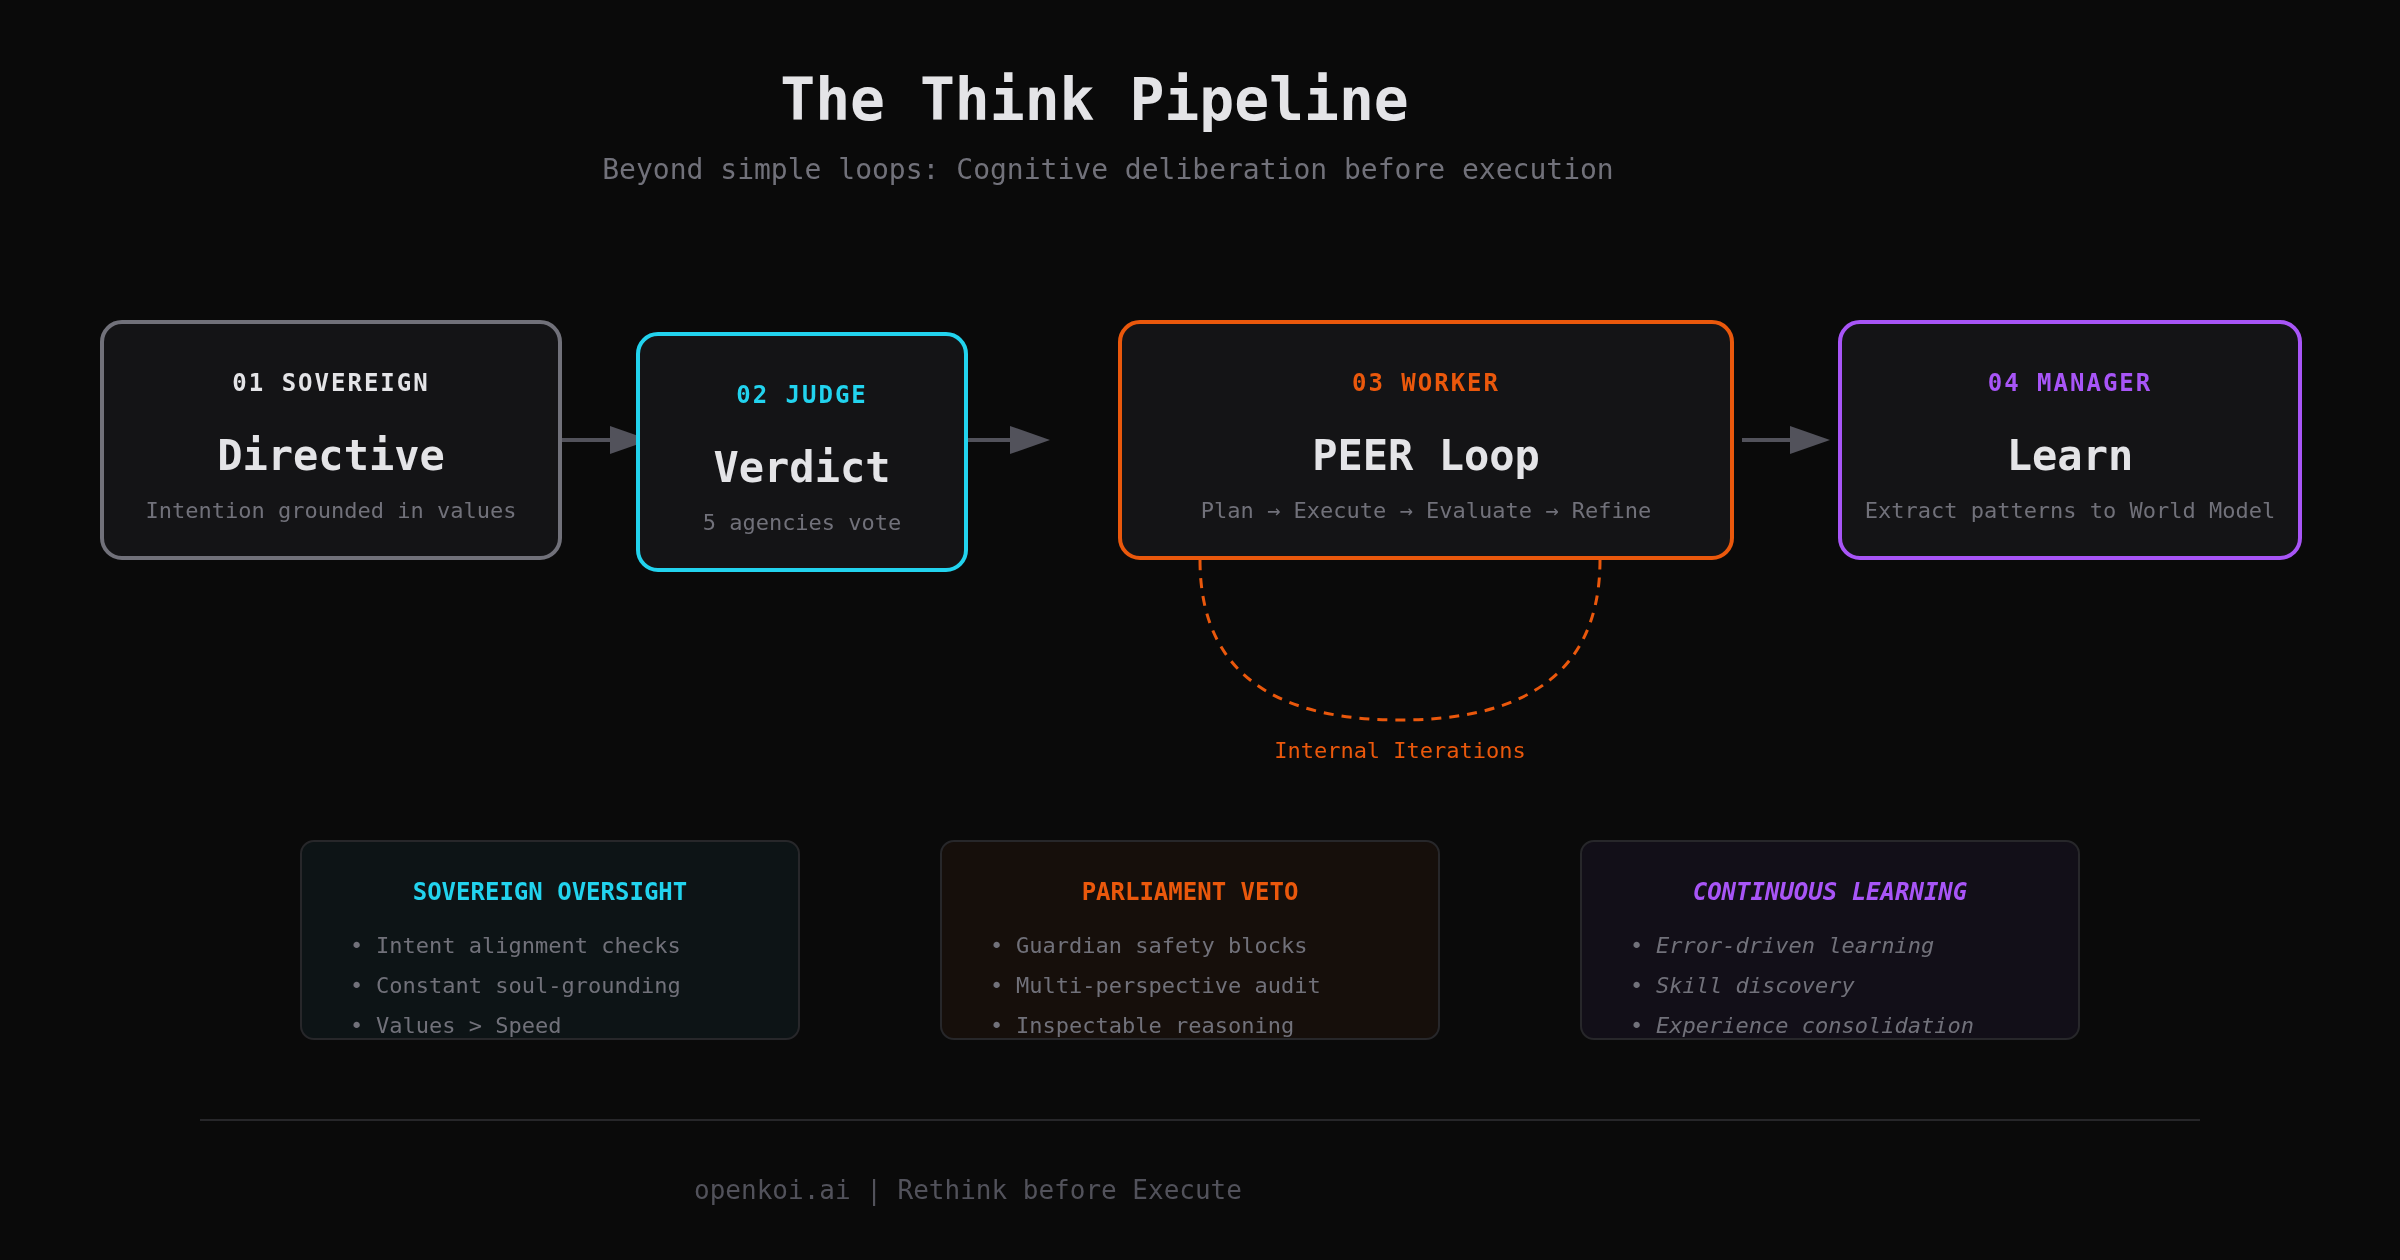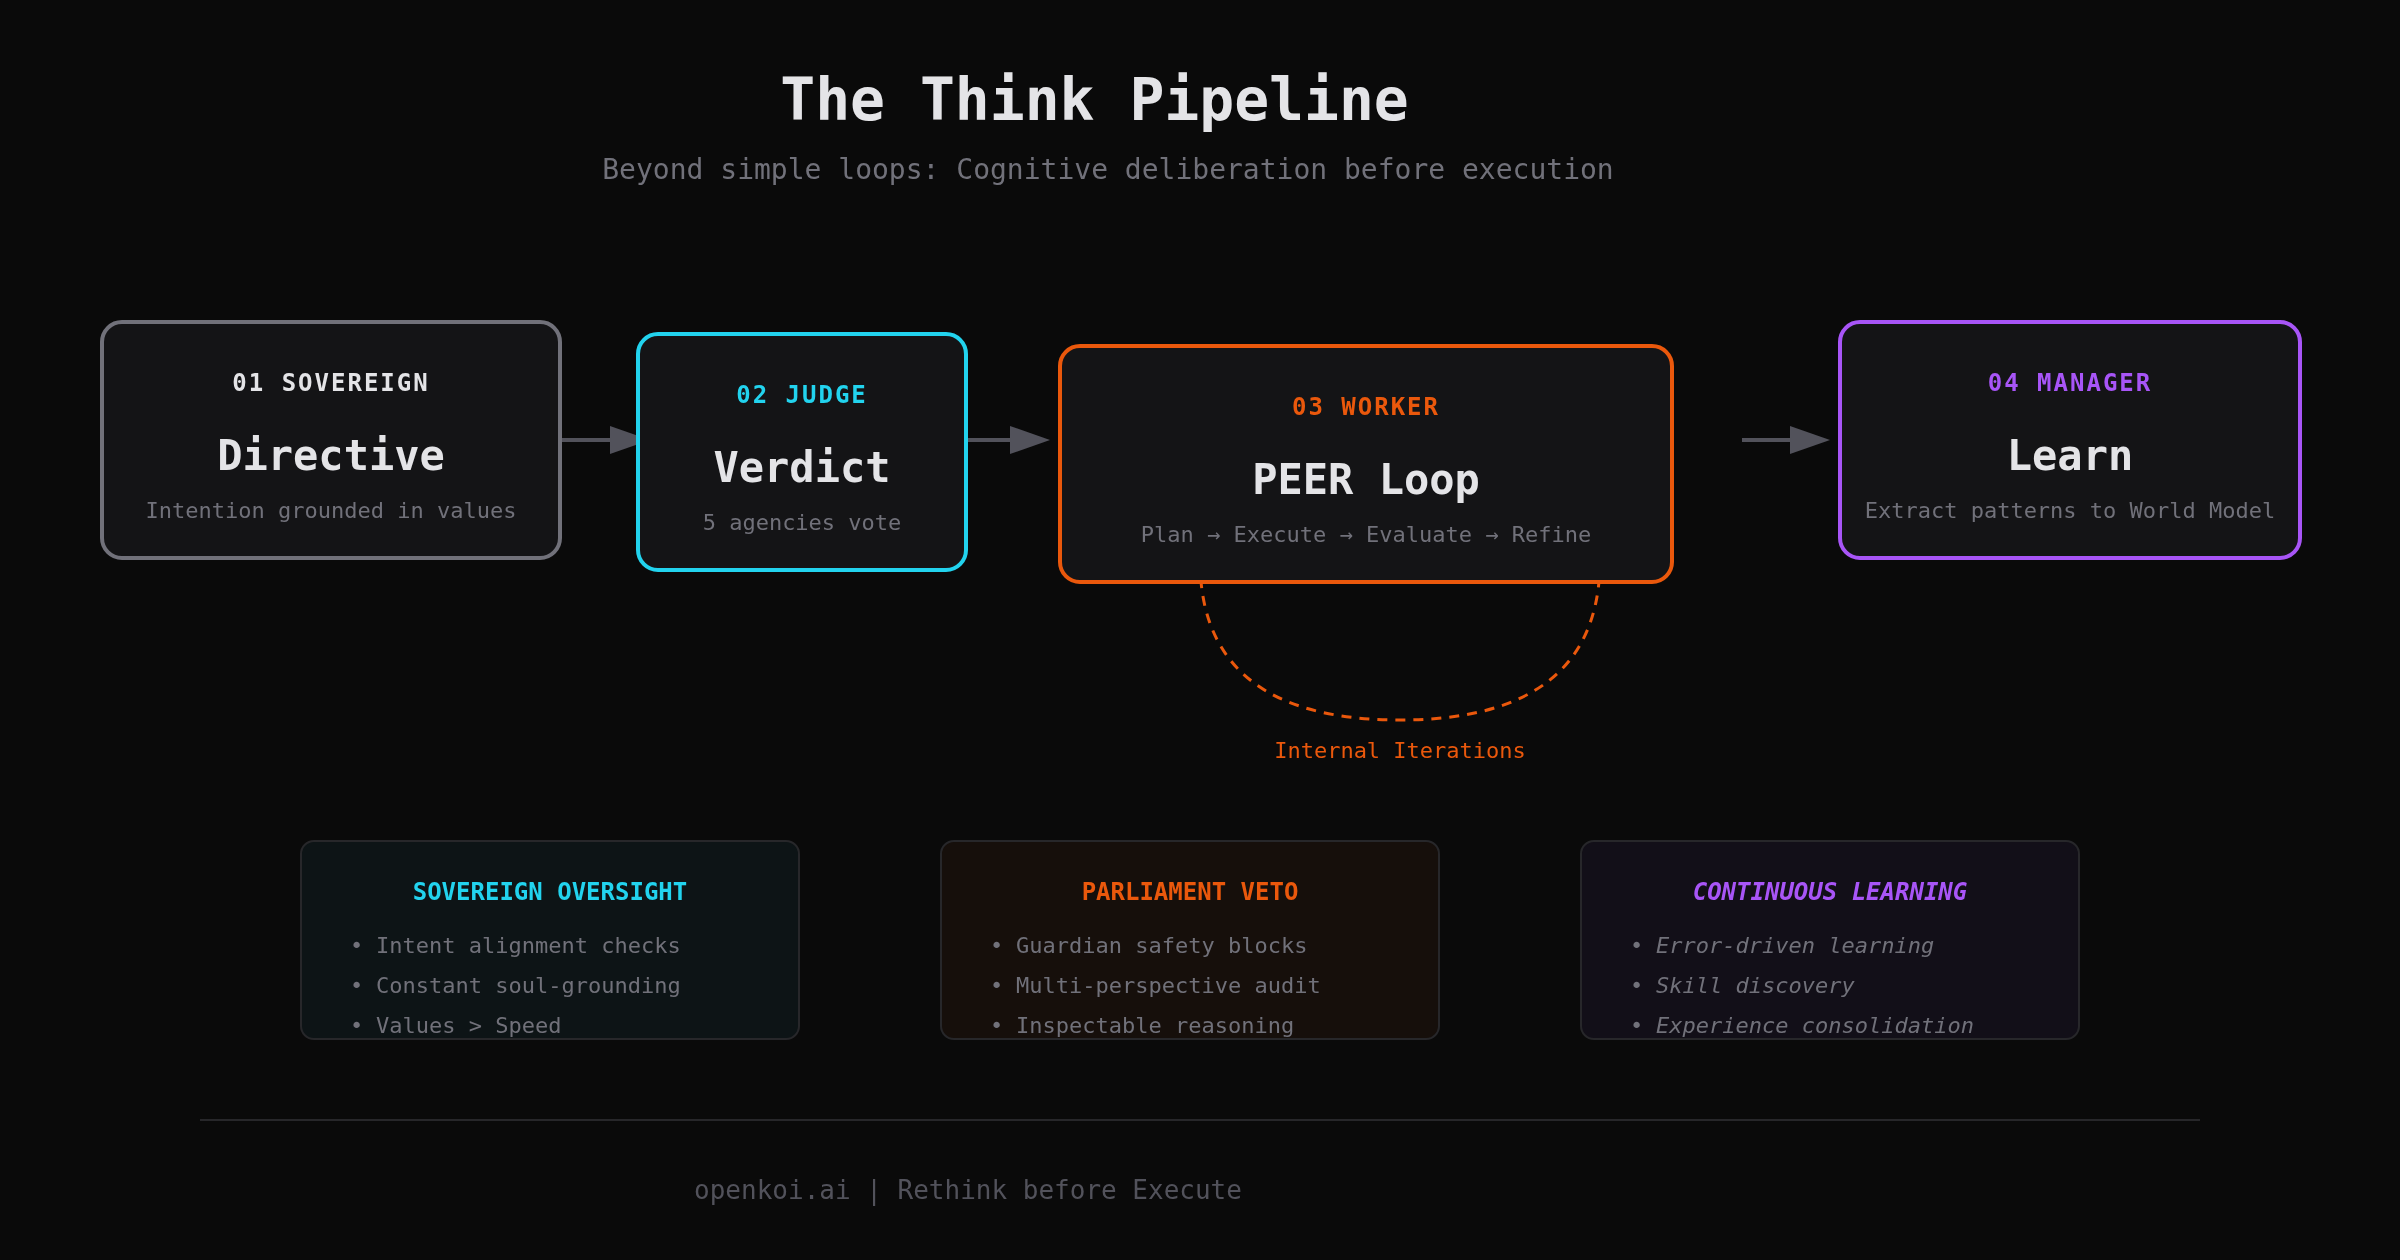--- a/index.html
+++ b/index.html
@@ -88,21 +88,21 @@
   <div class="stage-name">Directive</div>
   <div class="stage-desc">Intention grounded in values</div>
 </div>
 
 <div class="abs stage" id="stage-1" style="left:636px;width:332px;border-color:#22d3ee;margin-top:12px;">
   <div class="stage-label" style="color:#22d3ee">02 JUDGE</div>
   <div class="stage-name">Verdict</div>
   <div class="stage-desc">5 agencies vote</div>
 </div>
 
-<div class="abs stage" id="stage-2" style="left:1058px;width:616px;border-color:#ea580c;margin-top:24px;">
+<div class="abs stage" id="stage-2" style="left:1118px;width:616px;border-color:#ea580c;">
   <div class="stage-label" style="color:#ea580c">03 WORKER</div>
   <div class="stage-name">PEER Loop</div>
   <div class="stage-desc">Plan → Execute → Evaluate → Refine</div>
 </div>
 
 <div class="abs stage" id="stage-3" style="left:1838px;width:464px;border-color:#a855f7;">
   <div class="stage-label" style="color:#a855f7">04 MANAGER</div>
   <div class="stage-name">Learn</div>
   <div class="stage-desc">Extract patterns to World Model</div>
 </div>

